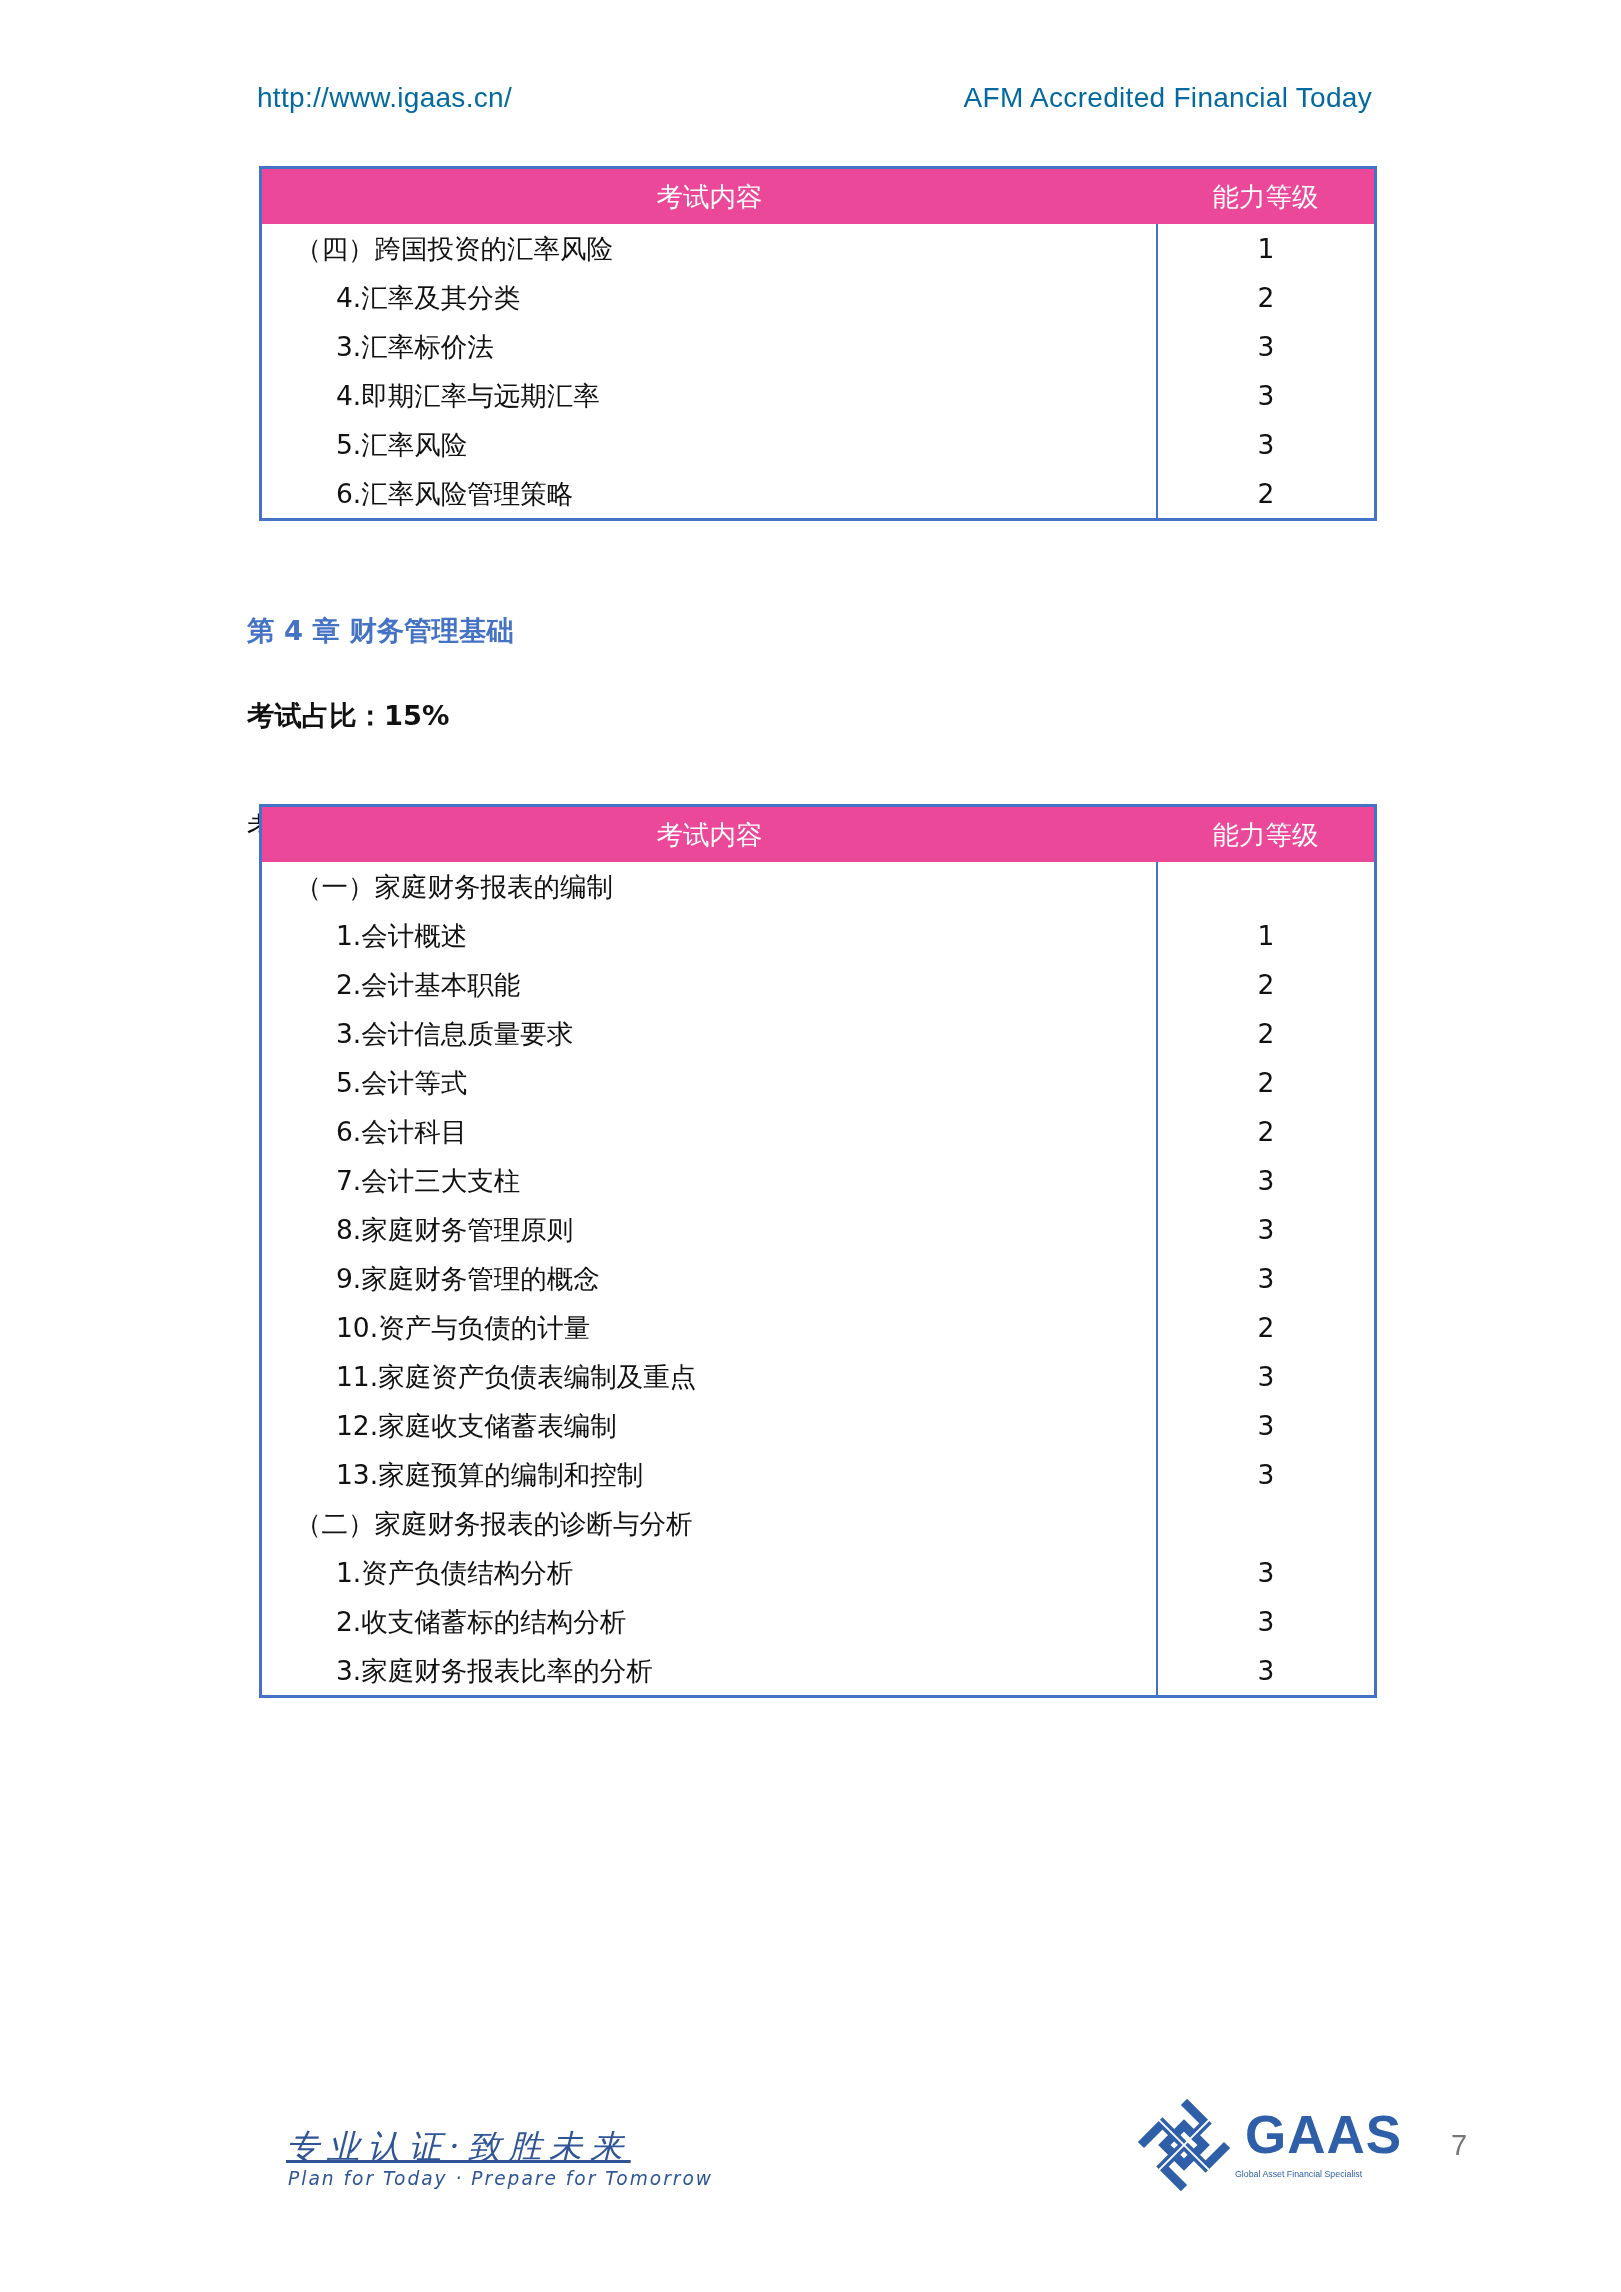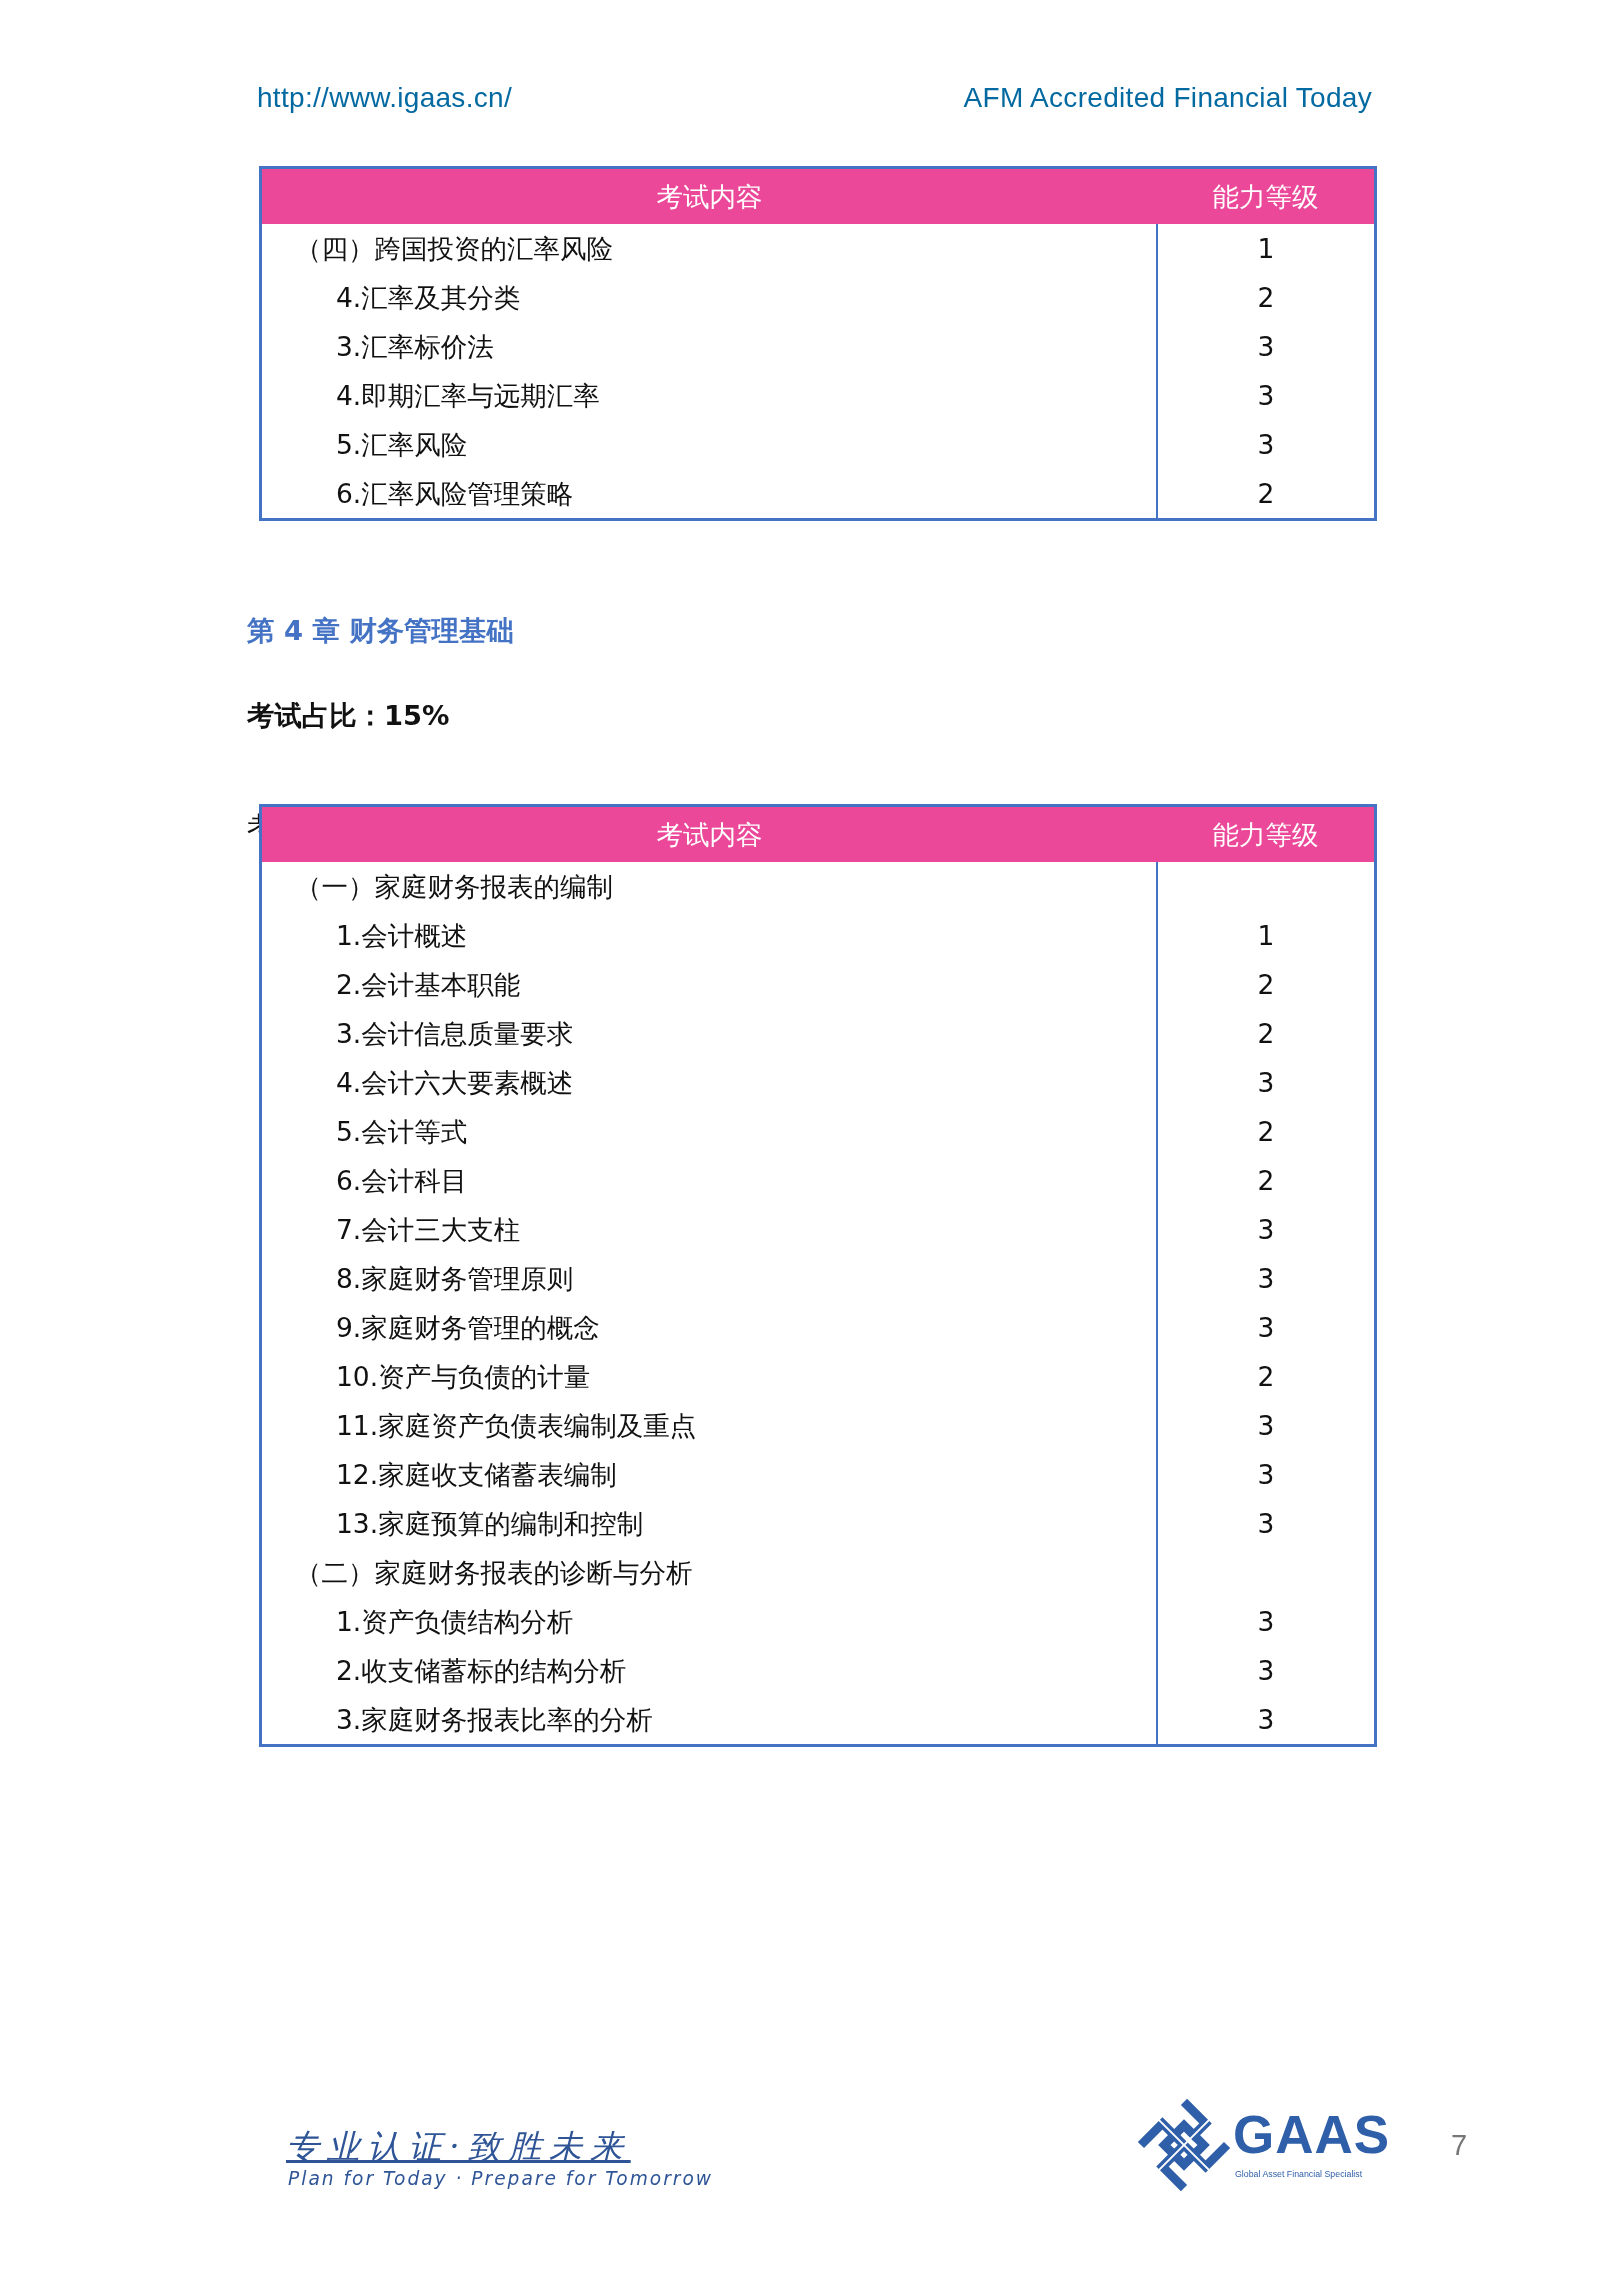--- a/index.html
+++ b/index.html
@@ -26,21 +26,21 @@
   .chap { position: absolute; left: 247px; top: 613px; font-size: 27.4px; font-weight: bold; color: #4472C4; }
   .ratio { position: absolute; left: 247px; top: 698px; font-size: 27.4px; font-weight: bold; color: #111; }
   .sub { position: absolute; left: 247px; top: 768px; font-size: 27.4px; color: #111; margin-top: 41px; }
 
   .slogan-cn { position: absolute; left: 286px; top: 2125px; font-size: 33px; color: #2f5597;
                font-family: "DejaVu Serif", serif; letter-spacing: 7.8px; font-style: italic; text-decoration: underline; }
   .slogan-en { position: absolute; left: 288px; top: 2168px; font-size: 18.6px; color: #2f5597;
                font-style: italic; letter-spacing: 2px; font-family: "DejaVu Sans", sans-serif; }
   .logo { position: absolute; left: 1137px; top: 2098px; width: 245px; height: 98px; }
   .logo-mark { position: absolute; left: 0; top: 0; width: 94px; height: 94px; }
-  .logo-text { position: absolute; left: 96px; top: 5.9px; font-size: 53px; font-weight: bold; color: #2f5fa8;
+  .logo-text { position: absolute; left: 108px; top: 5.9px; font-size: 53px; font-weight: bold; color: #2f5fa8;
                font-family: "Liberation Sans", sans-serif; letter-spacing: 1px; }
   .logo-sub { position: absolute; left: 98px; top: 71px; font-size: 8.8px; color: #2f5fa8;
               font-family: "Liberation Sans", sans-serif; white-space: nowrap; }
   .pageno { position: absolute; left: 1451px; top: 2129px; font-size: 29px; color: #777;
             font-family: "Liberation Sans", sans-serif; }
 </style>
 </head>
 <body>
 
 <div class="hdr hdr-left">http://www.igaas.cn/</div>
@@ -101,24 +101,20 @@
         <td class="content item">1.会计概述</td>
         <td class="level">1</td>
       </tr>
       <tr>
         <td class="content item">2.会计基本职能</td>
         <td class="level">2</td>
       </tr>
       <tr>
         <td class="content item">3.会计信息质量要求</td>
         <td class="level">2</td>
-      </tr>
-      <tr>
-        <td class="content item">4.会计六大要素概述</td>
-        <td class="level">3</td>
       </tr>
       <tr>
         <td class="content item">5.会计等式</td>
         <td class="level">2</td>
       </tr>
       <tr>
         <td class="content item">6.会计科目</td>
         <td class="level">2</td>
       </tr>
       <tr>

